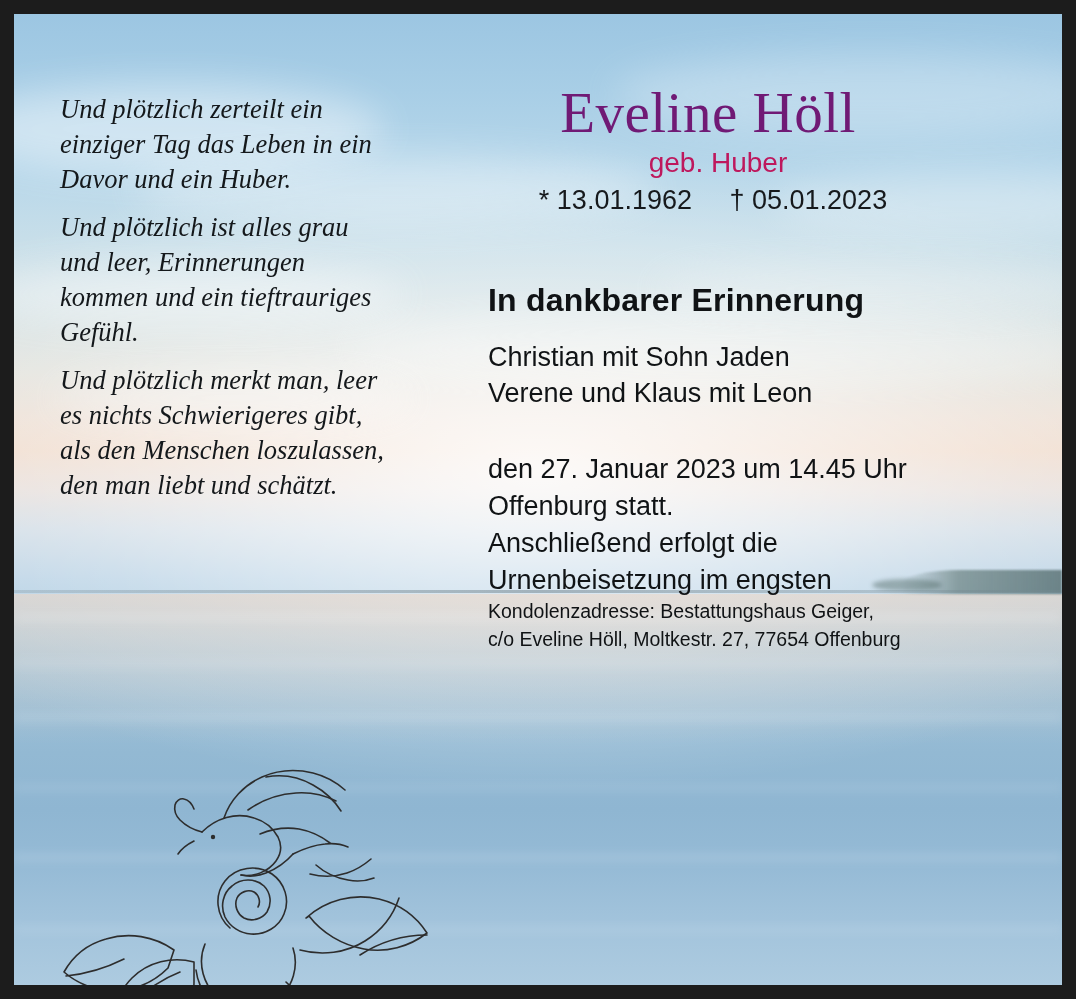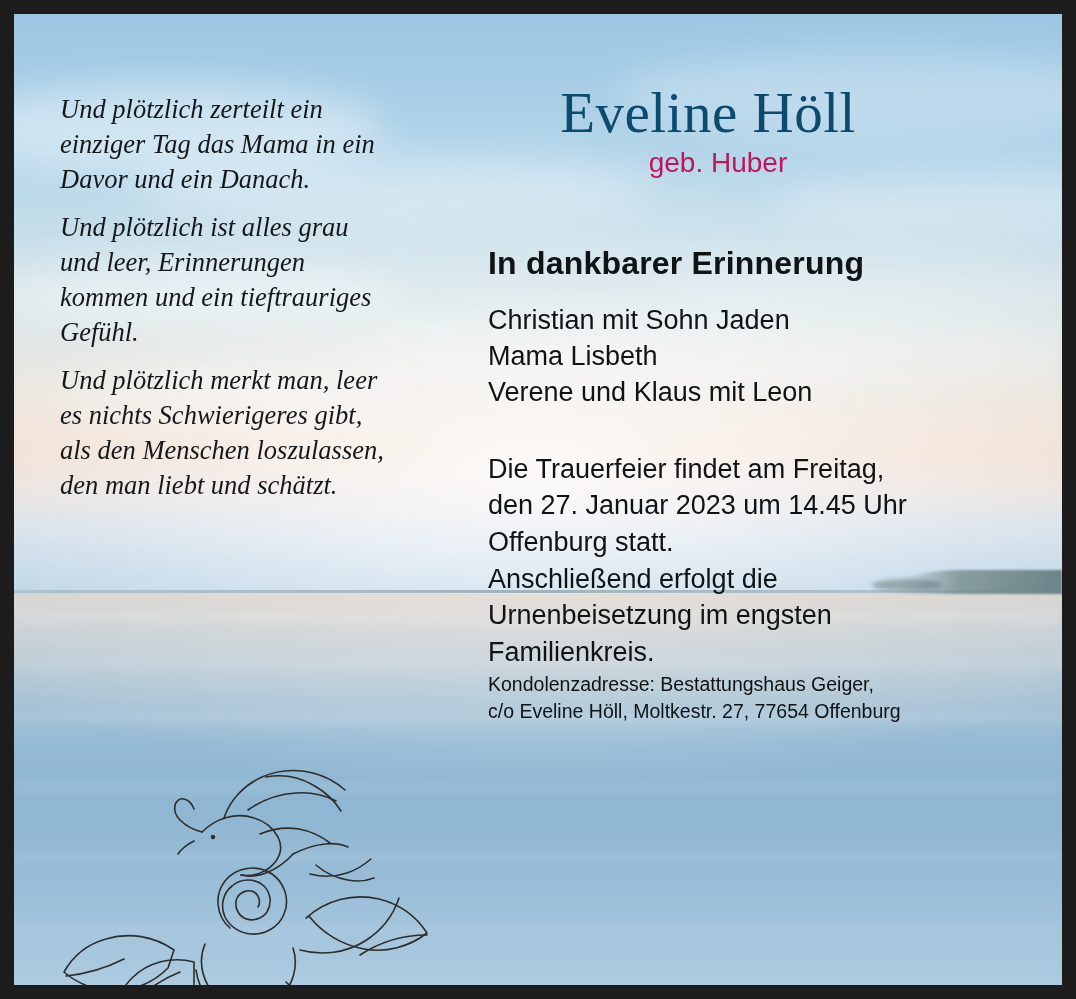--- a/index.html
+++ b/index.html
@@ -141,21 +141,21 @@
     width: 560px;
     color: #101315;
   }
   .name {
     font-family: "Liberation Serif", serif;
     font-size: 57px;
     line-height: 1.0;
     letter-spacing: .5px;
     margin: 0 0 6px 0;
     font-weight: 400;
-    color: #0c4a6e;
+    color: #701a75;
     text-align: center;
     padding-right: 120px;
   }
   .maiden {
     font-size: 28px;
     margin: 6px 0 2px 0;
     text-align: center;
     padding-right: 100px;
     color: #be185d;
   }
@@ -222,44 +222,42 @@
     <div class="streak s2"></div>
     <div class="streak s3"></div>
     <div class="streak s4"></div>
     <div class="streak s5"></div>
     <div class="streak s6"></div>
   </div>
 
   <div class="content">
 
     <div class="poem">
-      <p>Und plötzlich zerteilt ein einziger Tag das Mama in ein Davor und ein Danach.</p>
+      <p>Und plötzlich zerteilt ein einziger Tag das Leben in ein Davor und ein Huber.</p>
       <p>Und plötzlich ist alles grau und leer, Erinnerungen kommen und ein tieftrauriges Gefühl.</p>
       <p>Und plötzlich merkt man, leer es nichts Schwierigeres gibt, als den Menschen loszulassen, den man liebt und schätzt.</p>
     </div>
 
     <div class="right">
       <h1 class="name">Eveline Höll</h1>
       <div class="maiden">geb. Huber</div>
+      <div class="dates">* 13.01.1962     † 05.01.2023</div>
 
       <div class="memory">In dankbarer Erinnerung</div>
 
       <div class="family">
         <div>Christian mit Sohn Jaden</div>
-        <div>Mama Lisbeth</div>
         <div>Verene und Klaus mit Leon</div>
       </div>
 
       <div class="ceremony">
-        <div>Die Trauerfeier findet am Freitag,</div>
         <div>den 27. Januar 2023 um 14.45 Uhr</div>
         <div>Offenburg statt.</div>
         <div>Anschließend erfolgt die</div>
         <div>Urnenbeisetzung im engsten</div>
-        <div>Familienkreis.</div>
       </div>
 
       <div class="condolence">
         <div>Kondolenzadresse: Bestattungshaus Geiger,</div>
         <div>c/o Eveline Höll, Moltkestr. 27, 77654 Offenburg</div>
       </div>
     </div>
 
     <div class="art">
       <svg viewBox="0 0 430 285" fill="none" stroke="#2d2d2d" stroke-width="1.6" stroke-linecap="round" stroke-linejoin="round">

